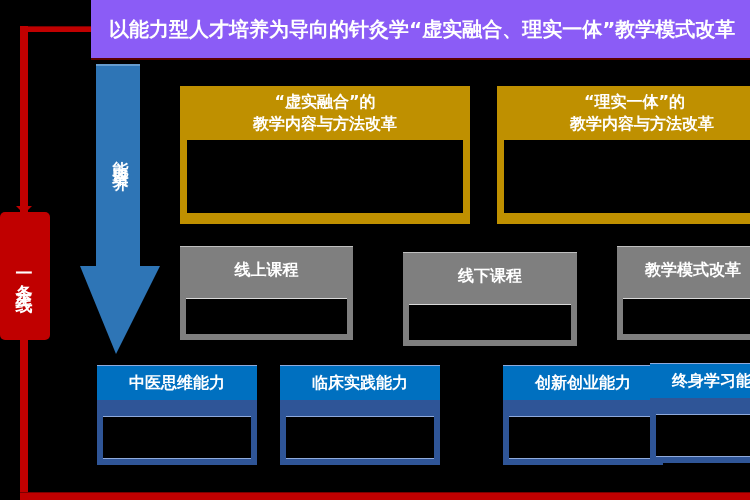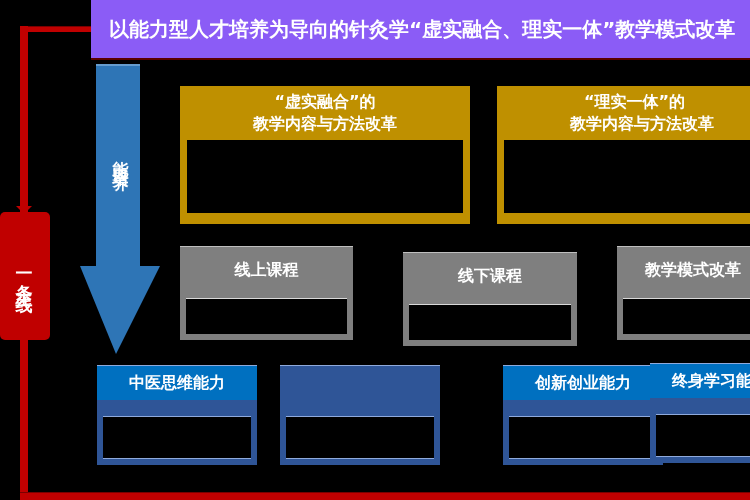--- a/index.html
+++ b/index.html
@@ -114,20 +114,23 @@
   <div class="body"></div>
 </div>
 
 <div class="abs blue-box blue-1">
   <div class="head">
     <span>中医思维能力</span>
   </div>
   <div class="body"></div>
 </div>
 <div class="abs blue-box blue-2">
+  <div class="head">
+    <span>临床实践能力</span>
+  </div>
   <div class="body"></div>
 </div>
 <div class="abs blue-box blue-3">
   <div class="head">
     <span>创新创业能力</span>
   </div>
   <div class="body"></div>
 </div>
 <div class="abs blue-box blue-4">
   <div class="head">

